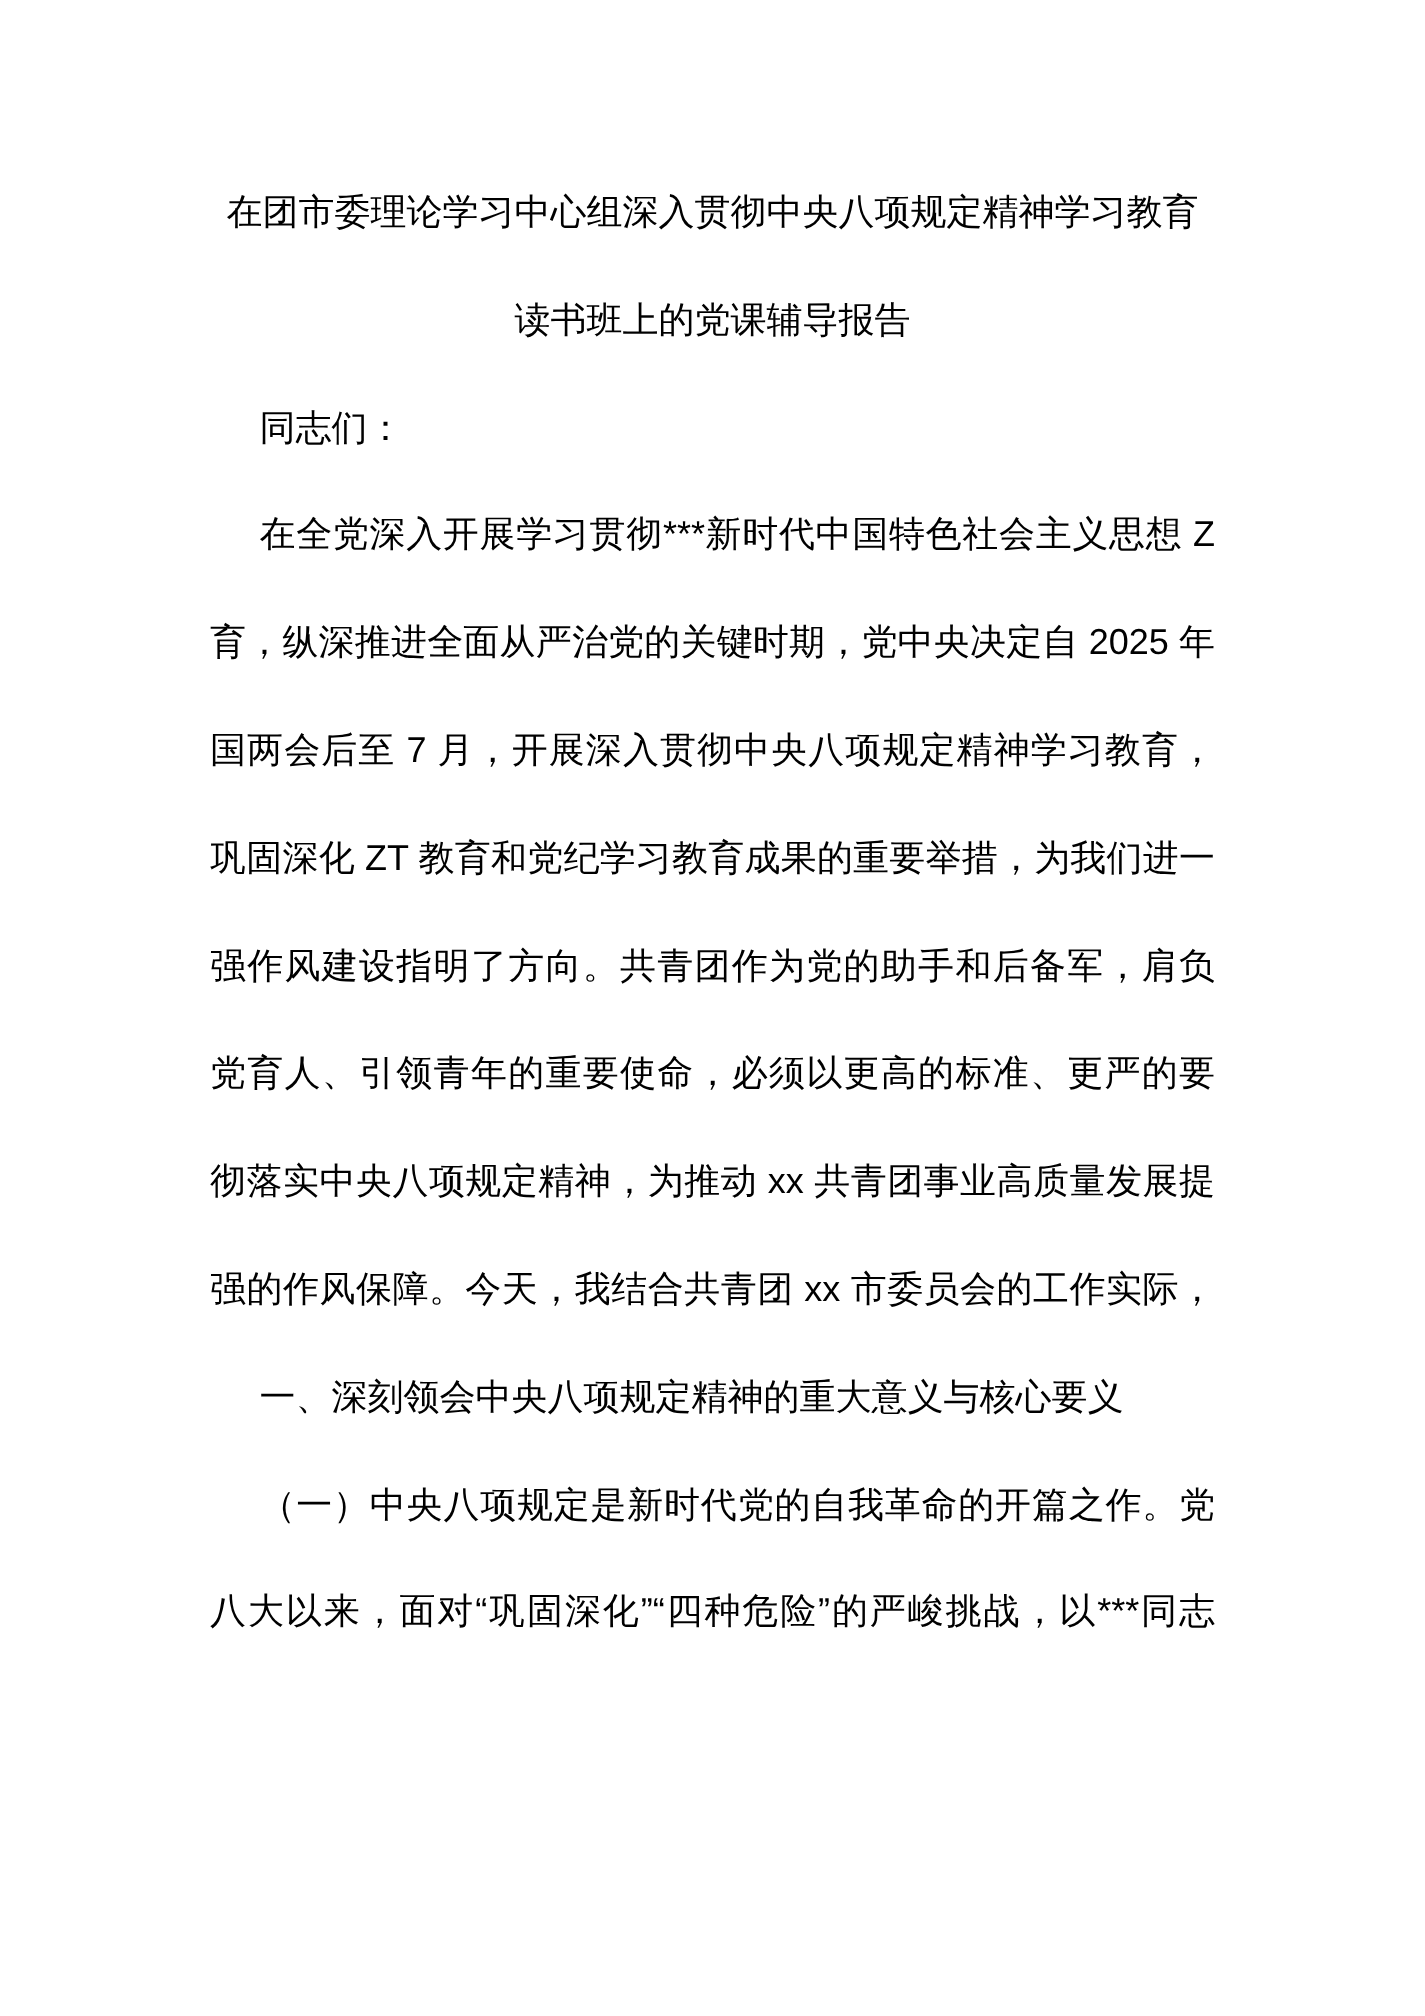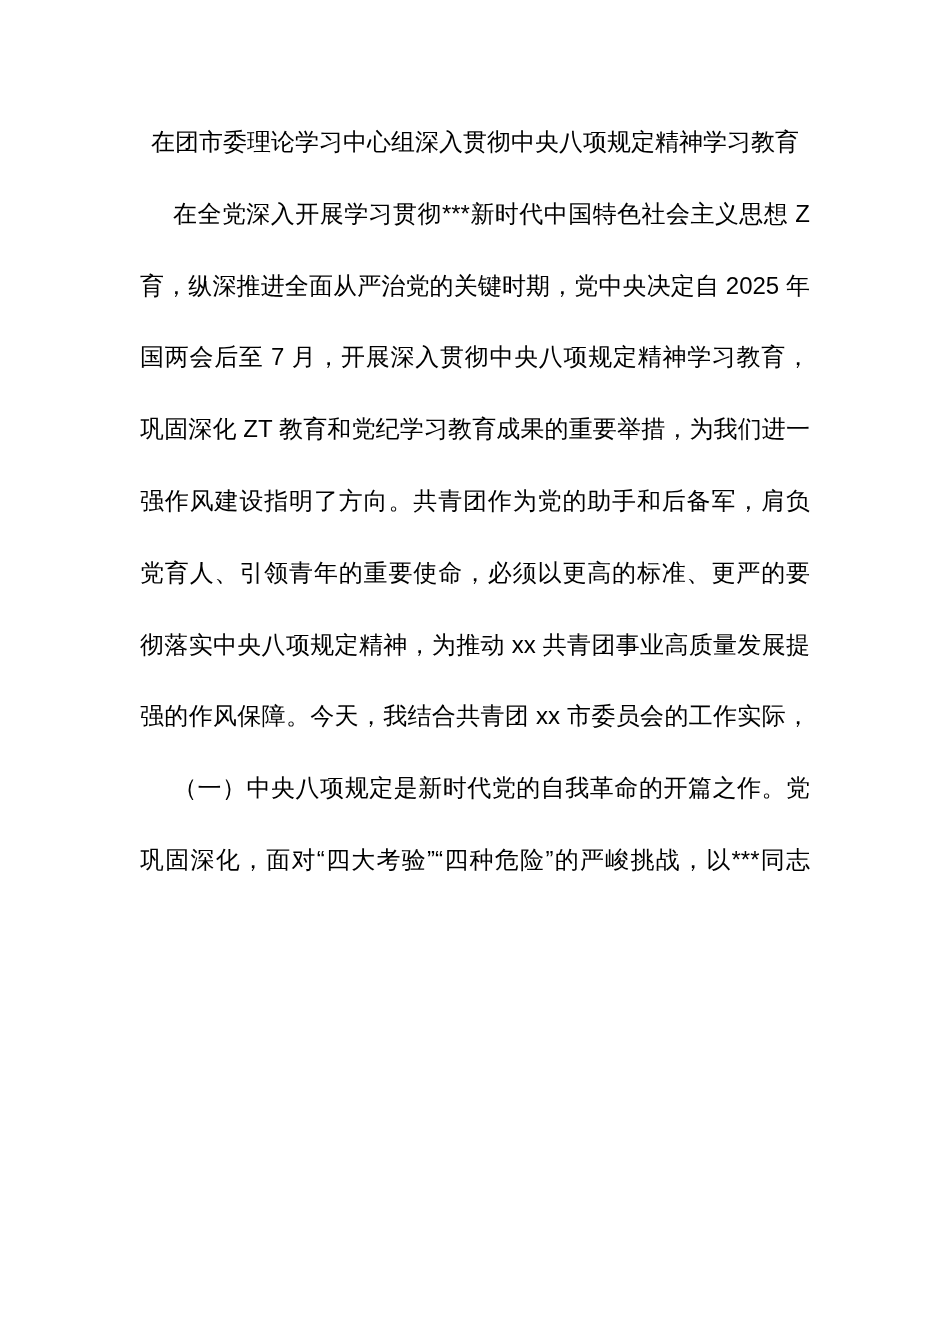--- a/index.html
+++ b/index.html
@@ -43,24 +43,27 @@
     text-indent: 33px;
   }
 </style>
 </head>
 <body>
 
 <div class="page">
   <div class="doc-body" id="doc-body">
 
   <div class="line align-center">在团市委理论学习中心组深入贯彻中央八项规定精神学习教育专题</div>
+      <div class="line align-center">读书班上的党课辅导报告</div>
+      <div class="line align-left indent">同志们：</div>
       <div class="line align-justify indent">在全党深入开展学习贯彻***新时代中国特色社会主义思想 ZT 教</div>
       <div class="line align-justify">育，纵深推进全面从严治党的关键时期，党中央决定自 2025 年全</div>
       <div class="line align-justify">国两会后至 7 月，开展深入贯彻中央八项规定精神学习教育，这是</div>
       <div class="line align-justify">巩固深化 ZT 教育和党纪学习教育成果的重要举措，为我们进一步加</div>
       <div class="line align-justify">强作风建设指明了方向。共青团作为党的助手和后备军，肩负着为</div>
       <div class="line align-justify">党育人、引领青年的重要使命，必须以更高的标准、更严的要求贯</div>
       <div class="line align-justify">彻落实中央八项规定精神，为推动 xx 共青团事业高质量发展提供坚</div>
       <div class="line align-justify">强的作风保障。今天，我结合共青团 xx 市委员会的工作实际，围绕</div>
+      <div class="line align-left indent">一、深刻领会中央八项规定精神的重大意义与核心要义</div>
       <div class="line align-justify indent">（一）中央八项规定是新时代党的自我革命的开篇之作。党的十</div>
-      <div class="line align-justify">巩固深化，面对“四大考验”“四种危险”的严峻挑战，以***同志</div>
+      <div class="line align-justify">八大以来，面对“巩固深化”“四种危险”的严峻挑战，以***同志</div>
     </div>
 </div>
 
 </body></html>

